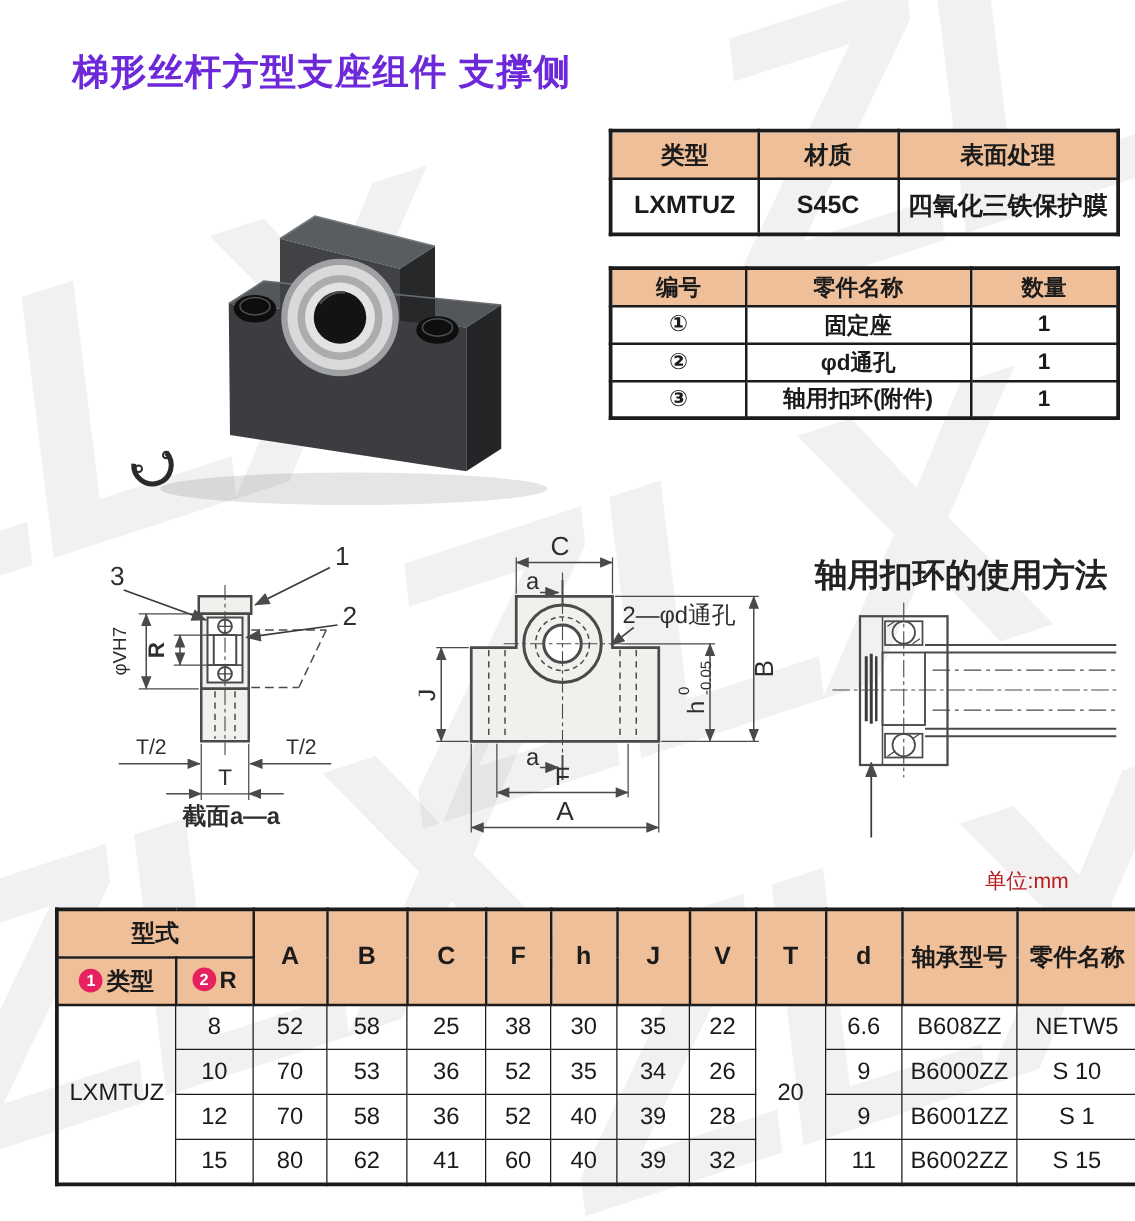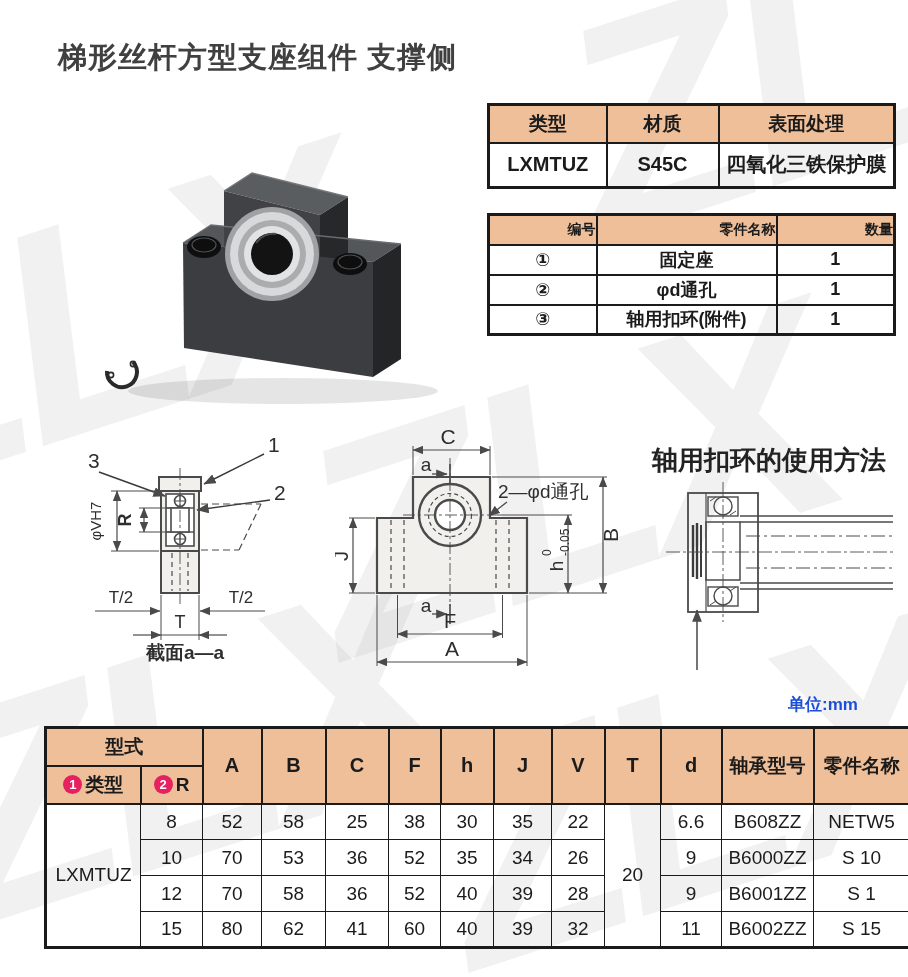--- a/index.html
+++ b/index.html
@@ -9,21 +9,21 @@
   .wm-layer{position:absolute;inset:0;z-index:0;pointer-events:none;}
   .wm{position:absolute;font-weight:800;font-style:italic;color:rgba(185,185,185,0.20);
       letter-spacing:-12px;transform:rotate(-18deg);line-height:1;user-select:none;}
   .wm1{font-size:300px;left:560px;top:-90px;}
   .wm2{font-size:300px;left:-170px;top:170px;}
   .wm3{font-size:300px;left:300px;top:330px;}
   .wm4{font-size:300px;left:-80px;top:600px;}
   .wm5{font-size:300px;left:430px;top:640px;}
   .layer{position:absolute;z-index:1;}
   
-  .title{left:58px;top:38px;font-size:29px;font-weight:600;color:#404040;letter-spacing:1px;}
+  .title{left:58px;top:38px;font-size:29px;font-weight:600;color:#6d28d9;letter-spacing:1px;}
   
   table.tbl{border-collapse:collapse;table-layout:fixed;background:transparent;padding-left:36px;}
   table.tbl th,table.tbl td{border:2px solid #1b1b1b;text-align:center;vertical-align:middle;
       padding:0;font-size:19px;overflow:hidden;white-space:nowrap;}
   table.tbl th{background:#efbf99;font-weight:700;}
   .outer2{border:3px solid #1b1b1b;}
   
   #dim-table{left:44px;top:726px;}
   #dim-table table{width:865px;}
   #dim-table th{font-weight:700;font-size:19px;}
@@ -39,22 +39,22 @@
   #spec-table{left:487px;top:103px;}
   #spec-table table{width:406px;}
   #spec-table thead tr{height:38px;}
   #spec-table tbody tr{height:45px;}
   #spec-table td{font-weight:600;font-size:20px;}
   #parts-table{left:487px;top:213px;}
   #parts-table table{width:406px;}
   #parts-table thead tr{height:30px;}
   #parts-table tbody tr{height:30px;}
   #parts-table td{font-weight:600;font-size:18px;}
-  #parts-table th{font-size:14px;text-align:right;}
-  .unit{left:788px;top:693px;font-size:17px;font-weight:700;color:#1d4ed8;}
+  #parts-table th{font-size:18px;}
+  .unit{left:788px;top:693px;font-size:17px;font-weight:400;color:#b91c1c;}
   .cj-title{left:652px;top:443px;font-size:26px;font-weight:600;color:#222;}
   svg text{fill:#2e2e2e;}
 </style>
 </head>
 <body>
 
 <div id="page">
 
   <div class="wm-layer">
     <span class="wm wm1">ZLX</span>

